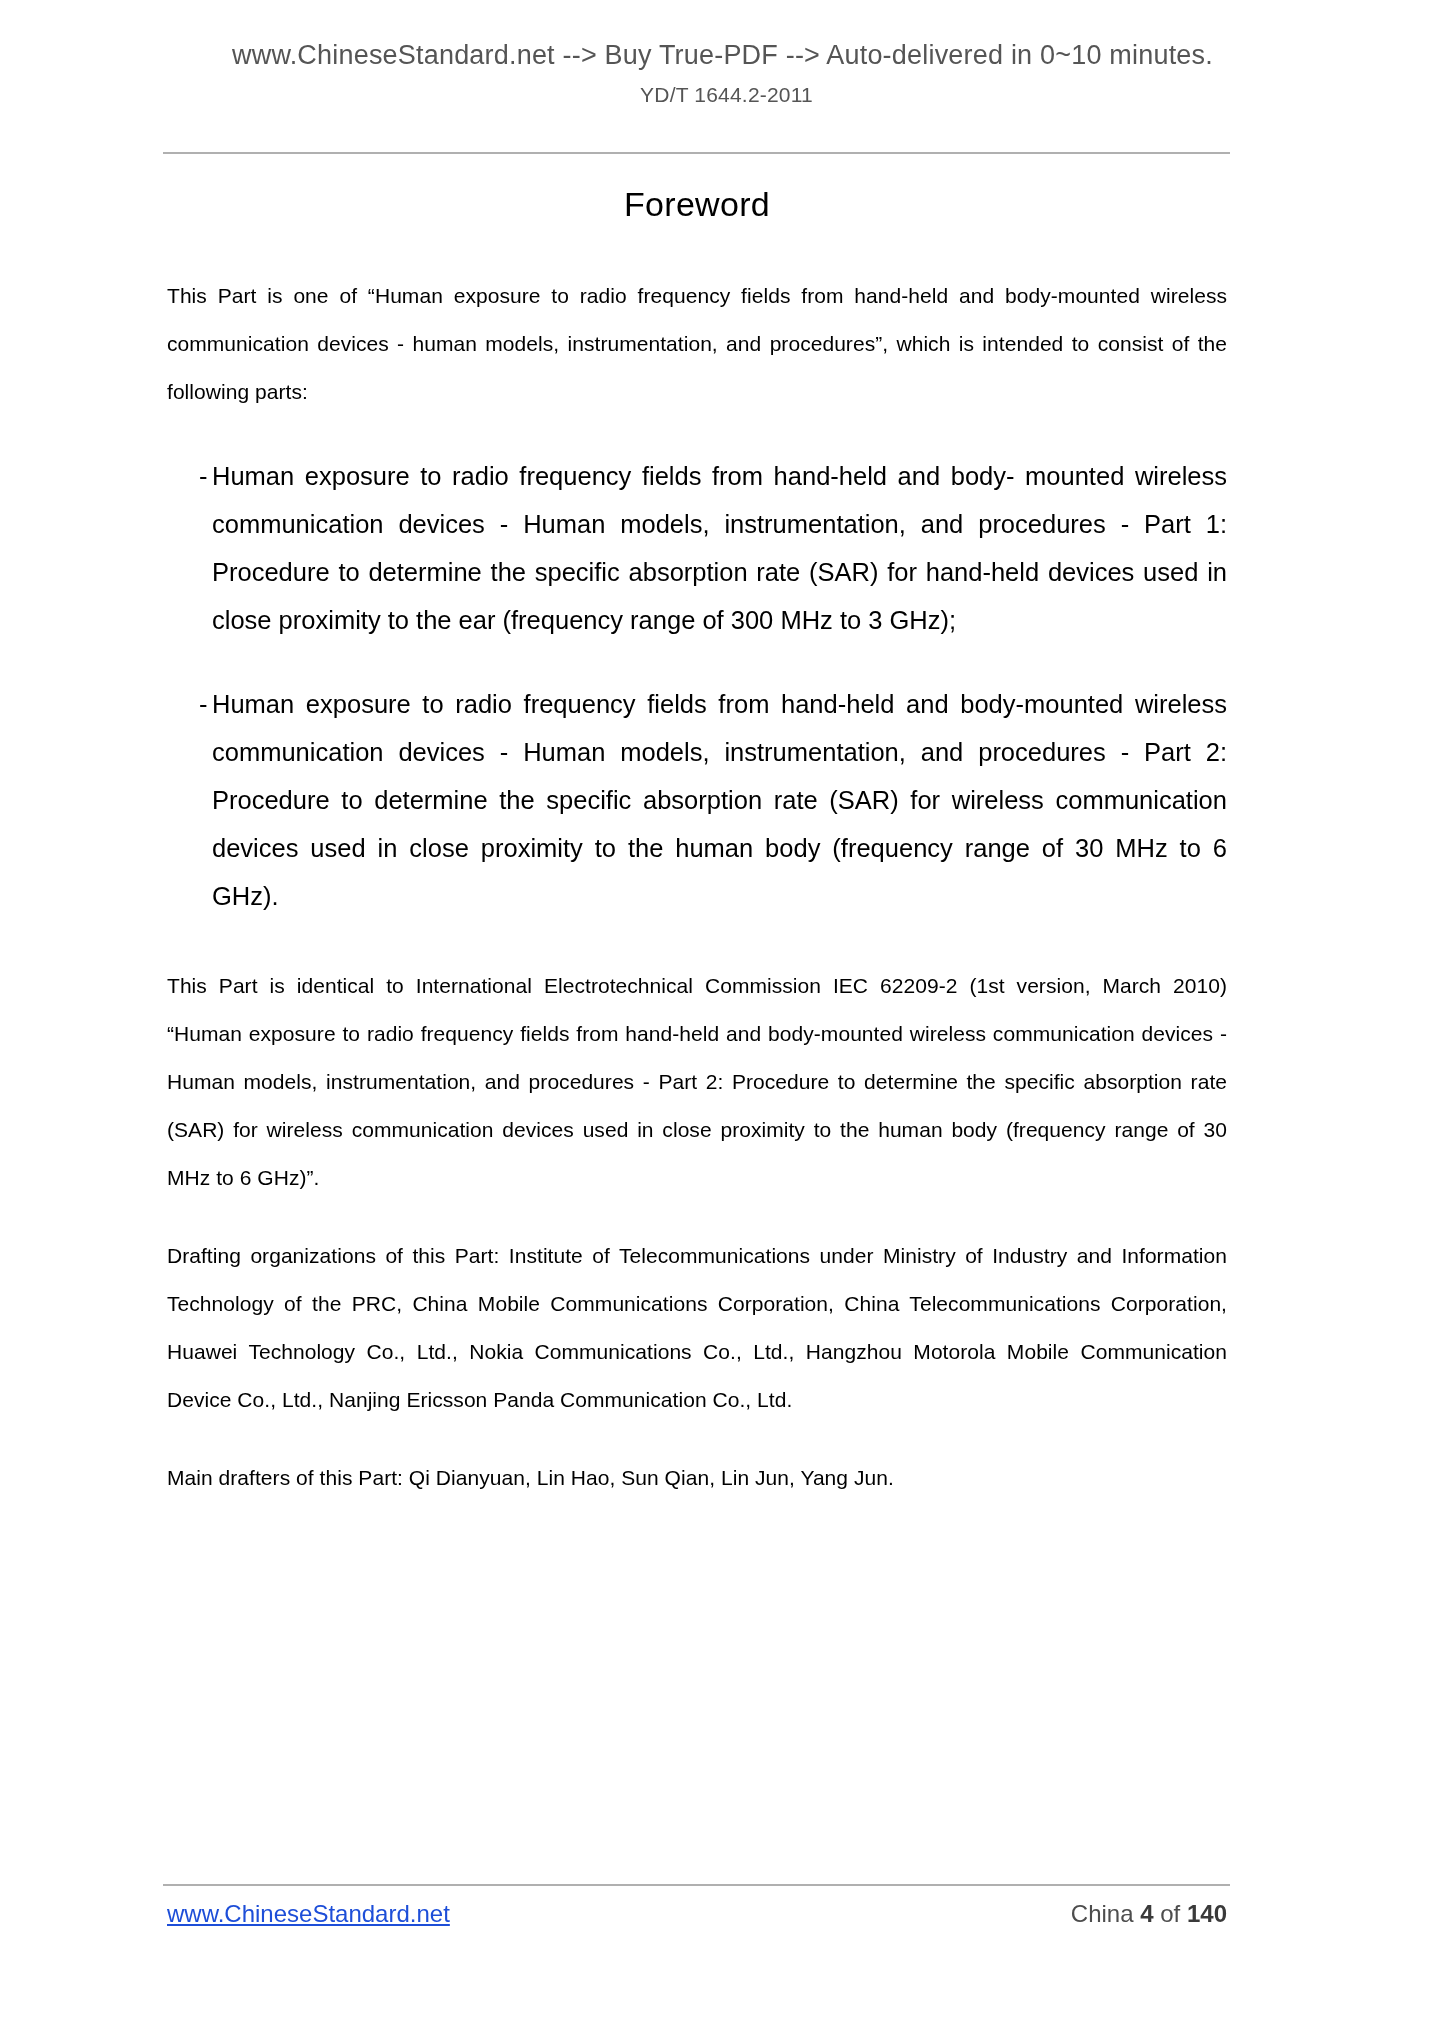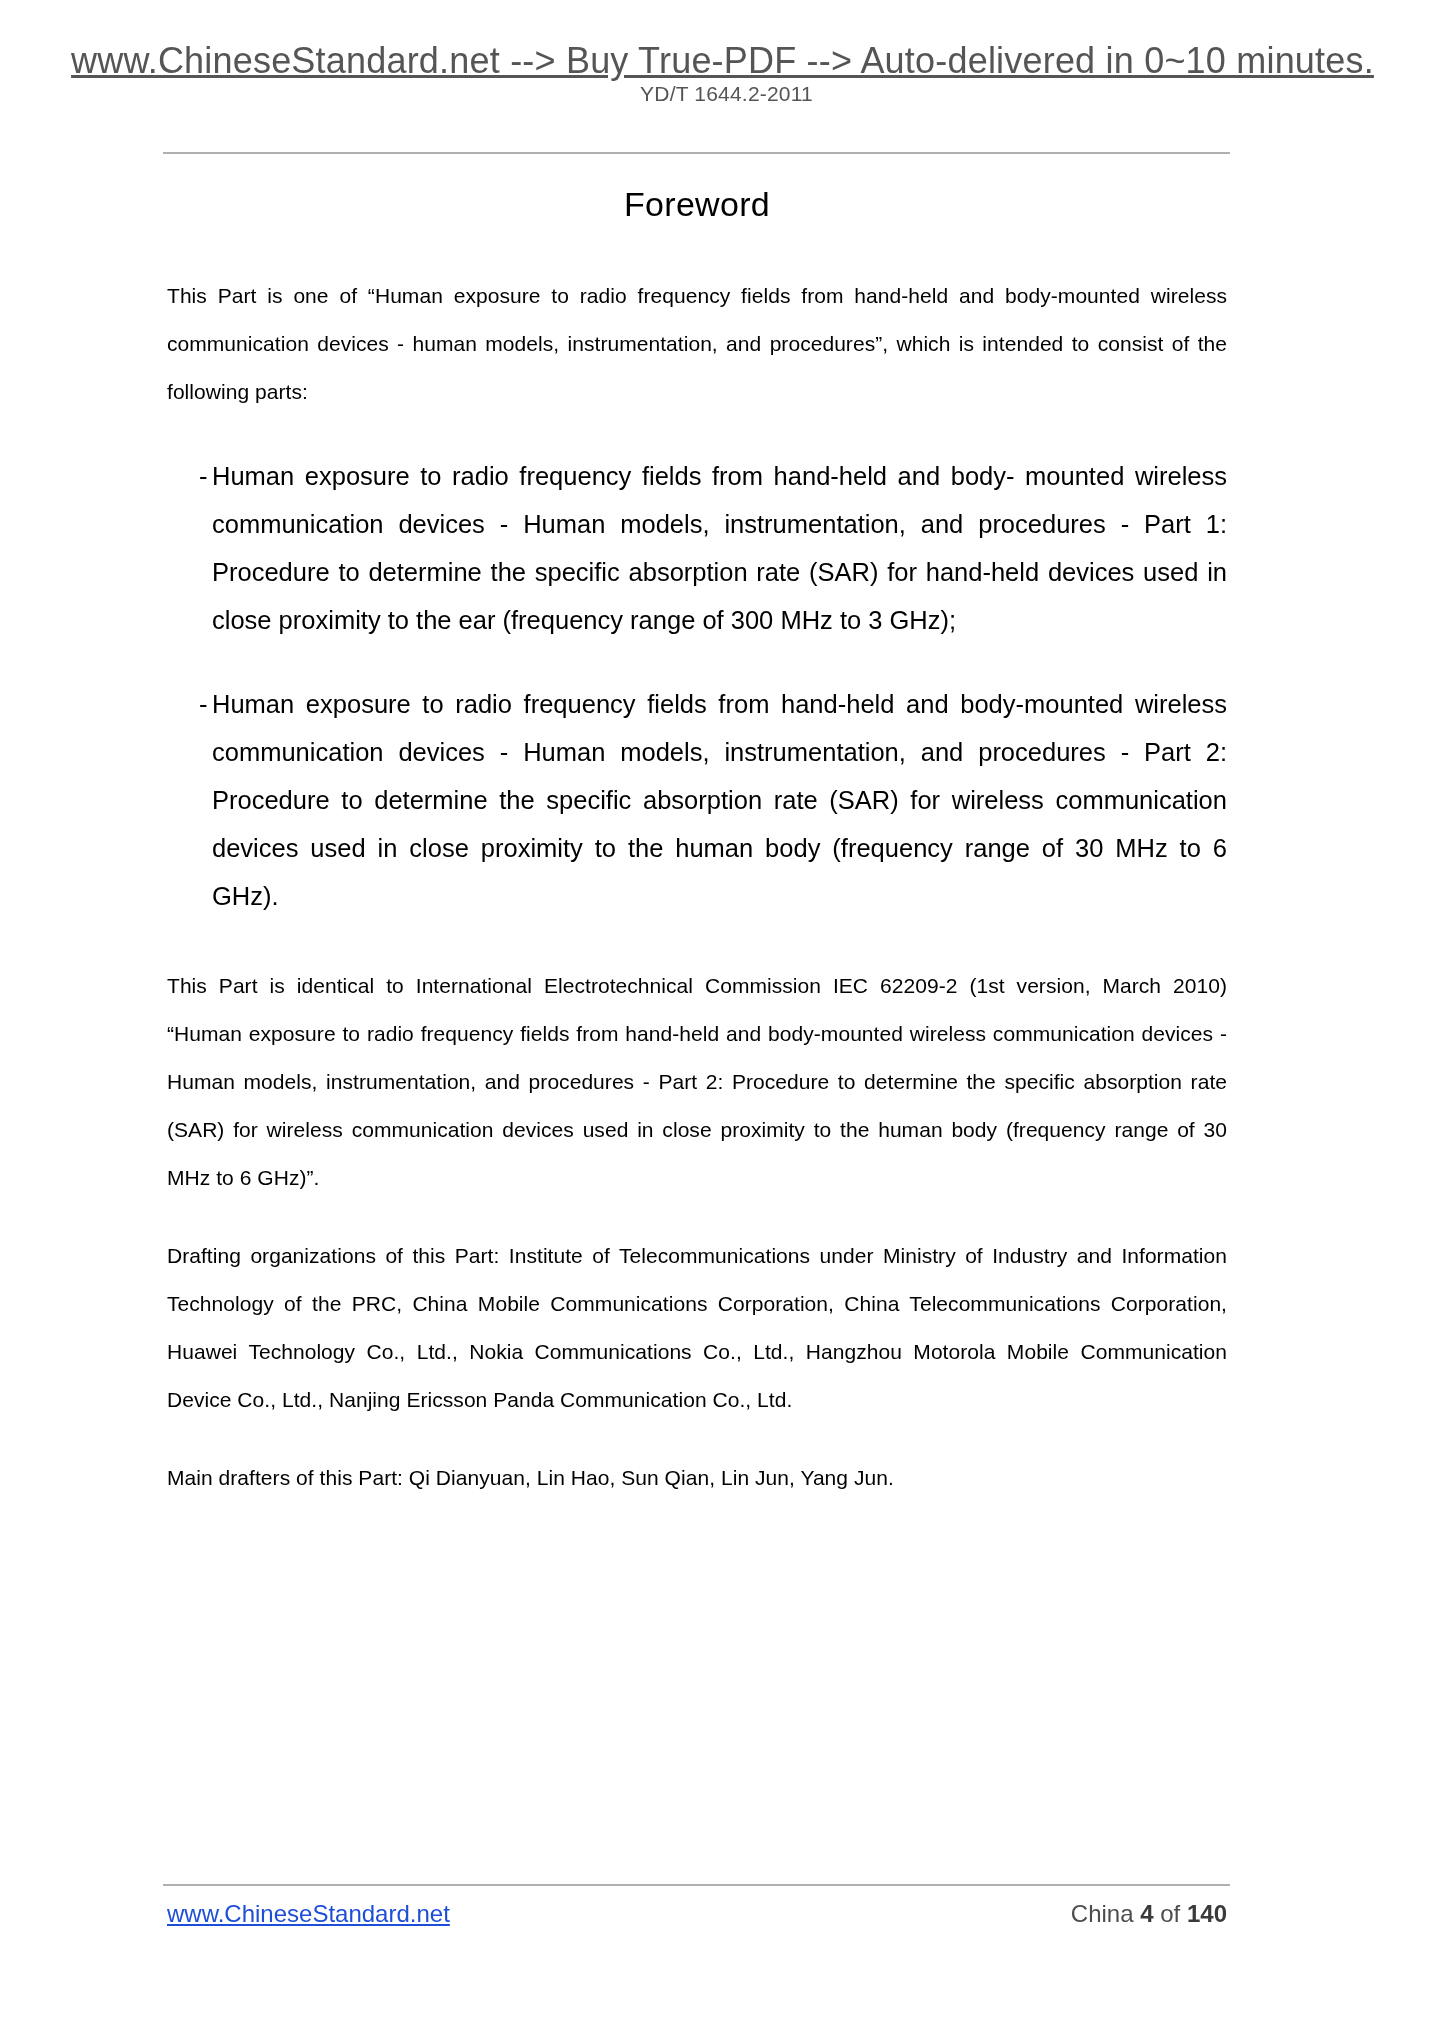--- a/index.html
+++ b/index.html
@@ -25,27 +25,27 @@
 
   
   .header-block {
     position: absolute;
     top: 40px;
     left: 0;
     width: 1445px;
     text-align: center;
   }
   .promo-line {
-    font-size: 36px;
+    font-size: 27px;
     color: #555555;
     letter-spacing: 0.2px;
     white-space: nowrap;
-    text-decoration: underline;
   }
   .std-number {
+    margin-top: 12px;
     font-size: 21px;
     color: #555555;
     letter-spacing: 0.2px;
     padding-left: 8px;
   }
 
   .rule-top {
     position: absolute;
     top: 152px;
     left: 163px;

